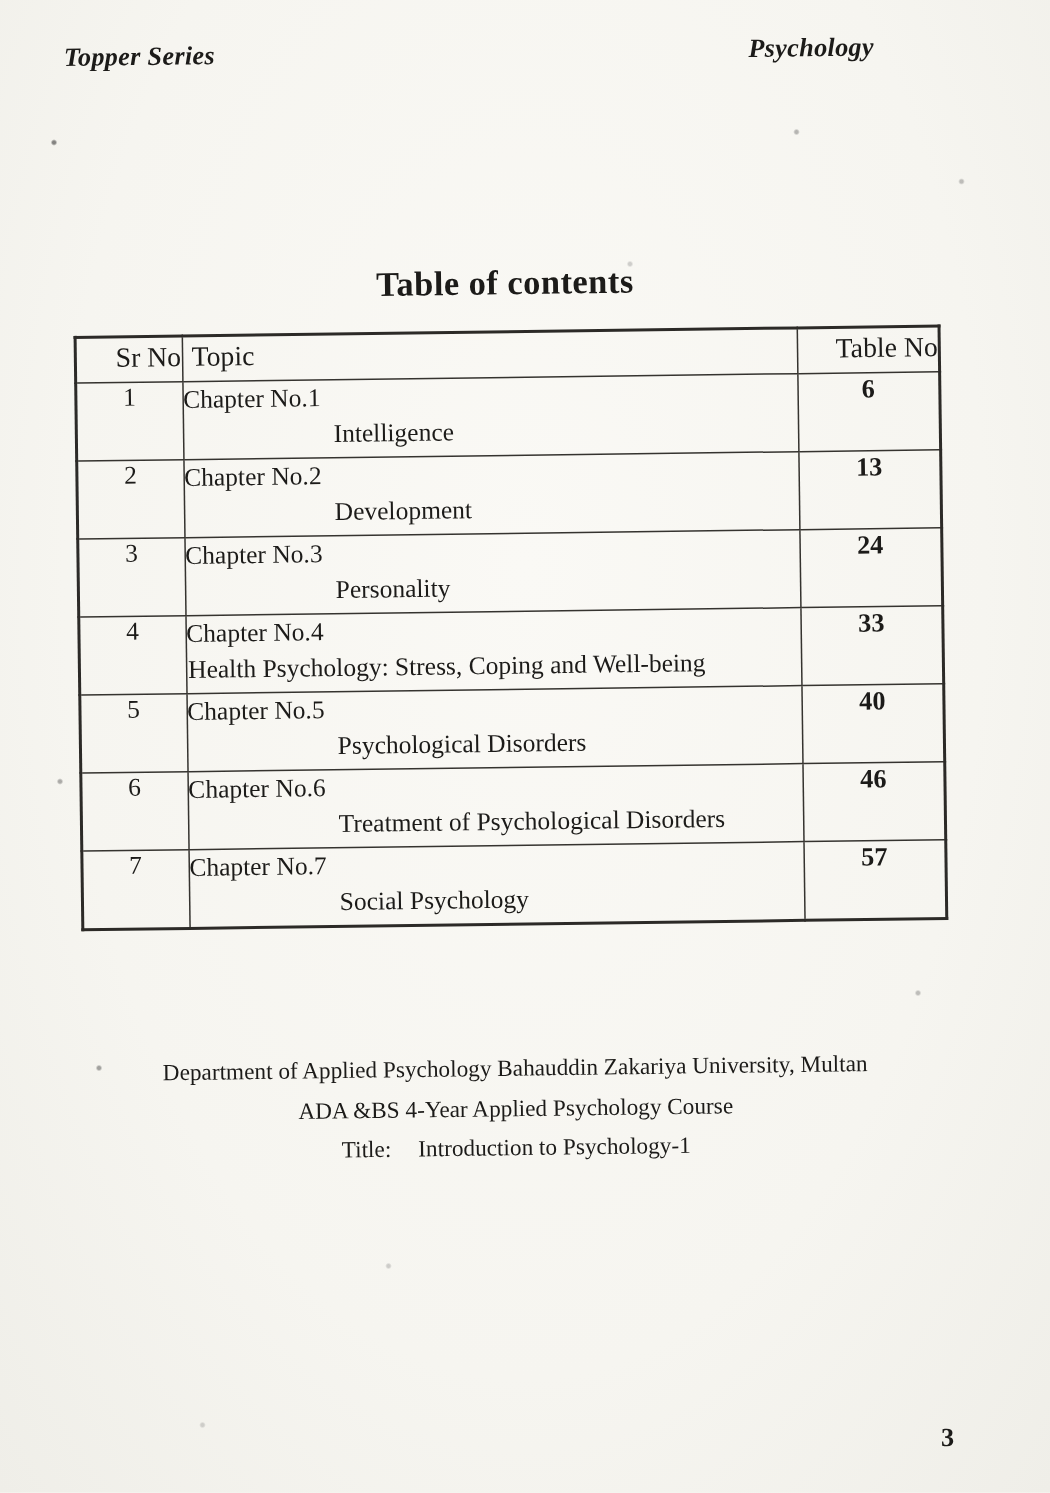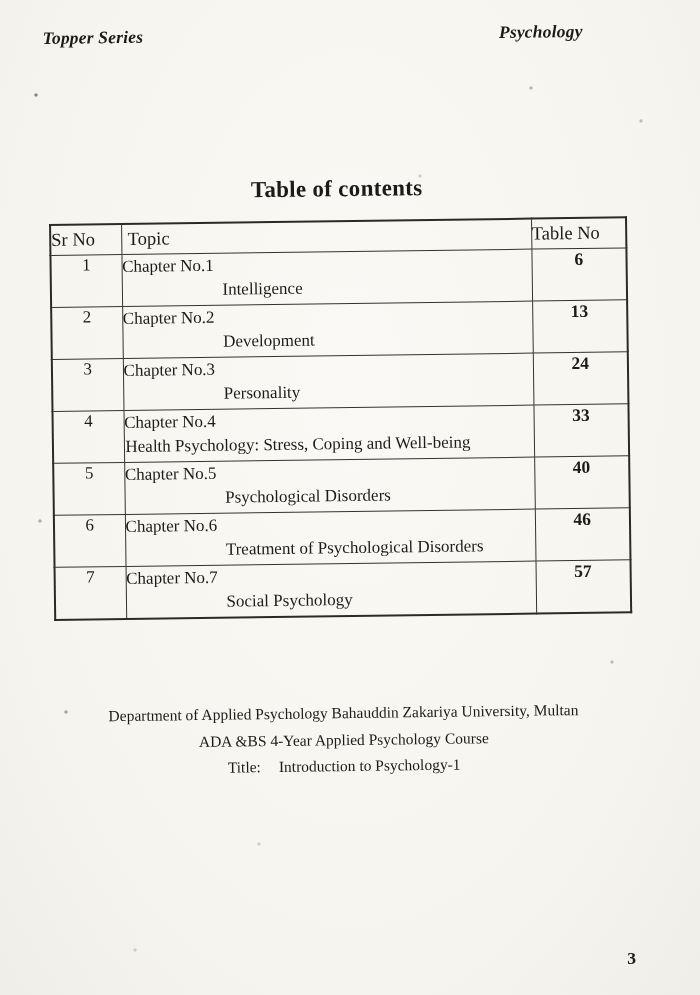--- a/index.html
+++ b/index.html
@@ -85,21 +85,21 @@
     border: 2px solid #2c2a27;
   }
   col.c-sr   { width: 71px; }
   col.c-top  { width: 410px; }
   col.c-page { width: 95px; }
 
   tr.head-row th {
     height: 29px;
     font-weight: normal;
     font-size: 18.5px;
-    text-align: left;
+    text-align: right;
     vertical-align: middle;
   }
   tr.head-row th.th-topic {
     text-align: left;
     padding-left: 6px;
   }
 
   tr.body-row { height: 52px; }
   td.sr-cell {
     text-align: center;

